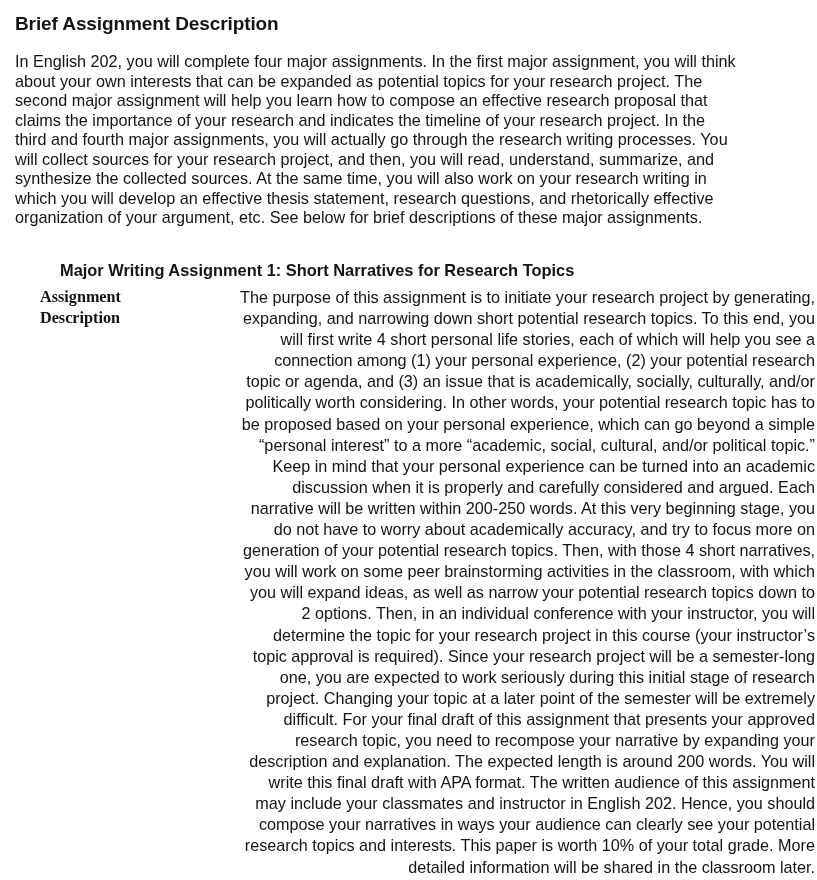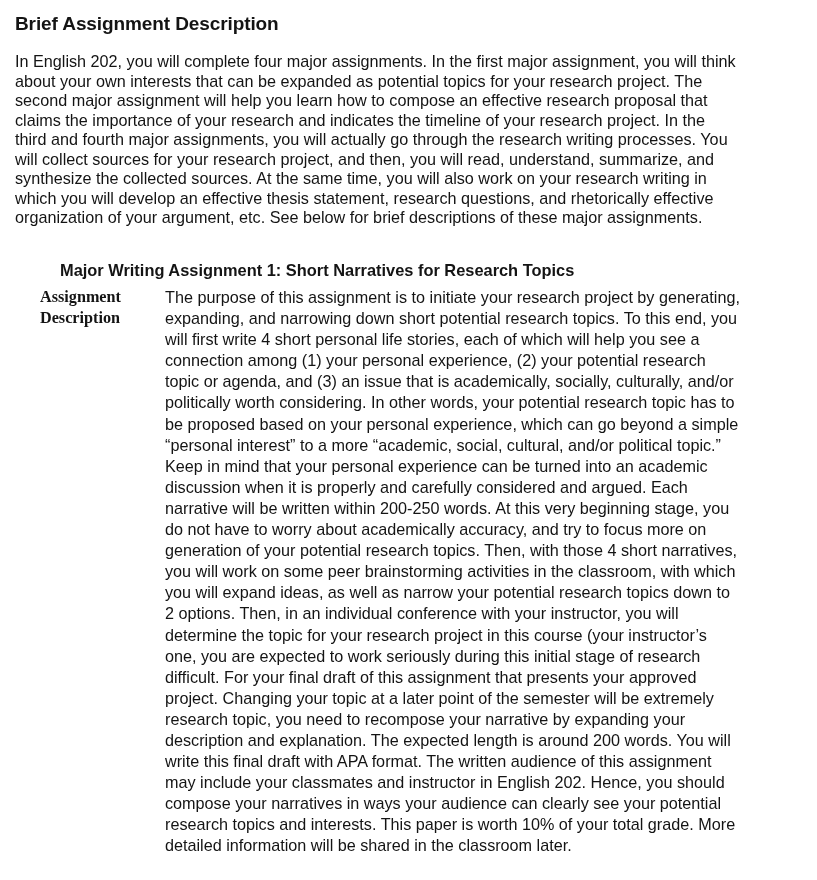--- a/index.html
+++ b/index.html
@@ -70,20 +70,21 @@
       line-height: 21px;
       font-family: Liberation Serif, serif;
     }
     .body-text {
       position: absolute;
       left: 125px;
       top: 0;
       width: 650px;
       font-size: 16.2px;
       line-height: 21.1px;
+      text-align: right;
     }
   </style>
 </head>
 <body>
 
 <div class="doc">
 
   <div class="title">Brief Assignment Description</div>
 
   <div class="intro">
@@ -116,23 +117,24 @@
       <span class="line">“personal interest” to a more “academic, social, cultural, and/or political topic.”</span>
       <span class="line">Keep in mind that your personal experience can be turned into an academic</span>
       <span class="line">discussion when it is properly and carefully considered and argued. Each</span>
       <span class="line">narrative will be written within 200-250 words. At this very beginning stage, you</span>
       <span class="line">do not have to worry about academically accuracy, and try to focus more on</span>
       <span class="line">generation of your potential research topics. Then, with those 4 short narratives,</span>
       <span class="line">you will work on some peer brainstorming activities in the classroom, with which</span>
       <span class="line">you will expand ideas, as well as narrow your potential research topics down to</span>
       <span class="line">2 options. Then, in an individual conference with your instructor, you will</span>
       <span class="line">determine the topic for your research project in this course (your instructor’s</span>
+      <span class="line">topic approval is required). Since your research project will be a semester-long</span>
       <span class="line">one, you are expected to work seriously during this initial stage of research</span>
+      <span class="line">project. Changing your topic at a later point of the semester will be extremely</span>
       <span class="line">difficult. For your final draft of this assignment that presents your approved</span>
-      <span class="line">project. Changing your topic at a later point of the semester will be extremely</span>
       <span class="line">research topic, you need to recompose your narrative by expanding your</span>
       <span class="line">description and explanation. The expected length is around 200 words. You will</span>
       <span class="line">write this final draft with APA format. The written audience of this assignment</span>
       <span class="line">may include your classmates and instructor in English 202. Hence, you should</span>
       <span class="line">compose your narratives in ways your audience can clearly see your potential</span>
       <span class="line">research topics and interests. This paper is worth 10% of your total grade. More</span>
       <span class="line">detailed information will be shared in the classroom later.</span>
     </div>
   </div>
 

